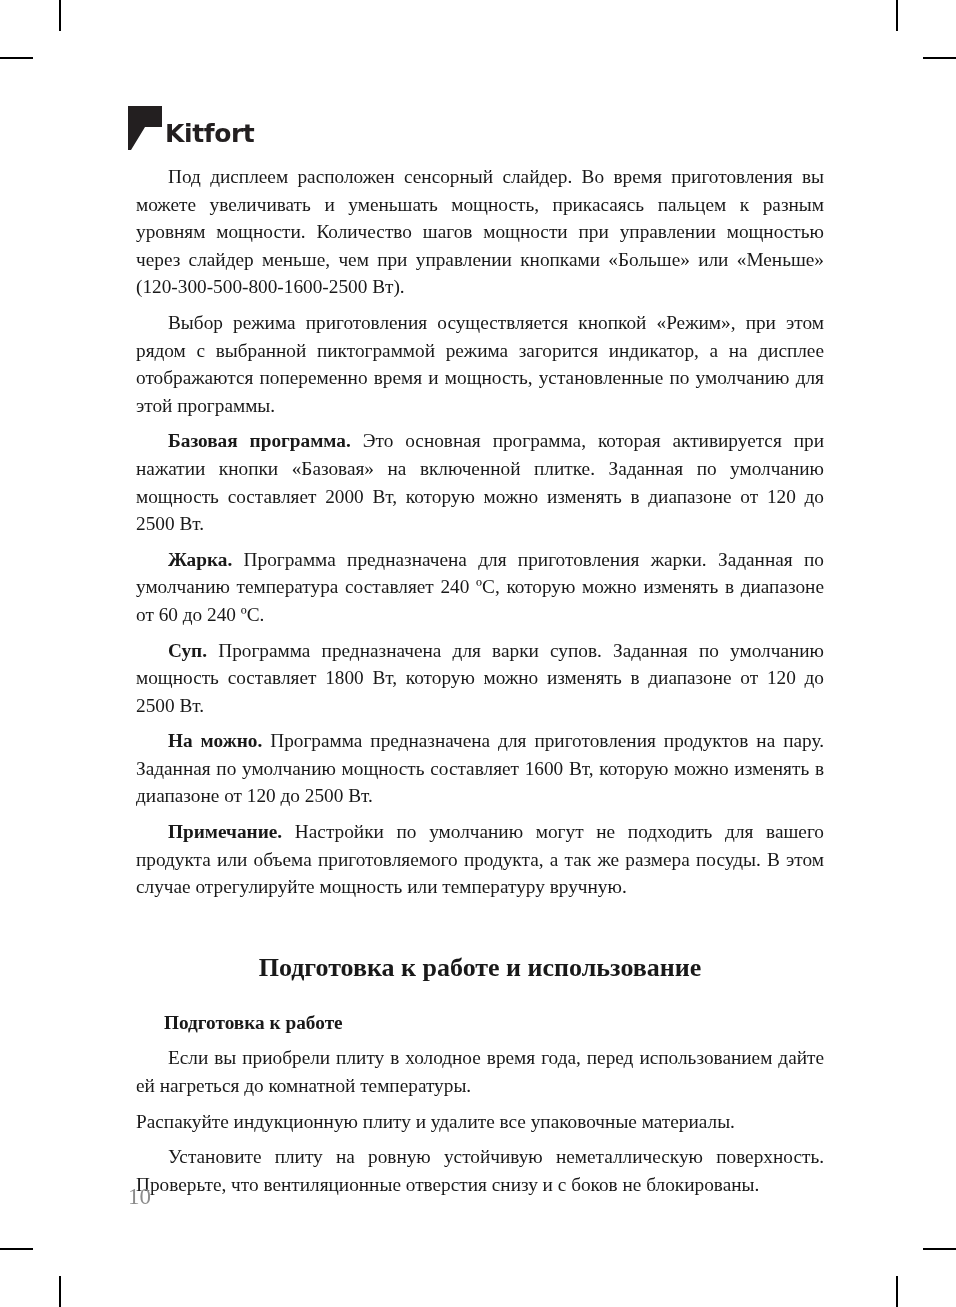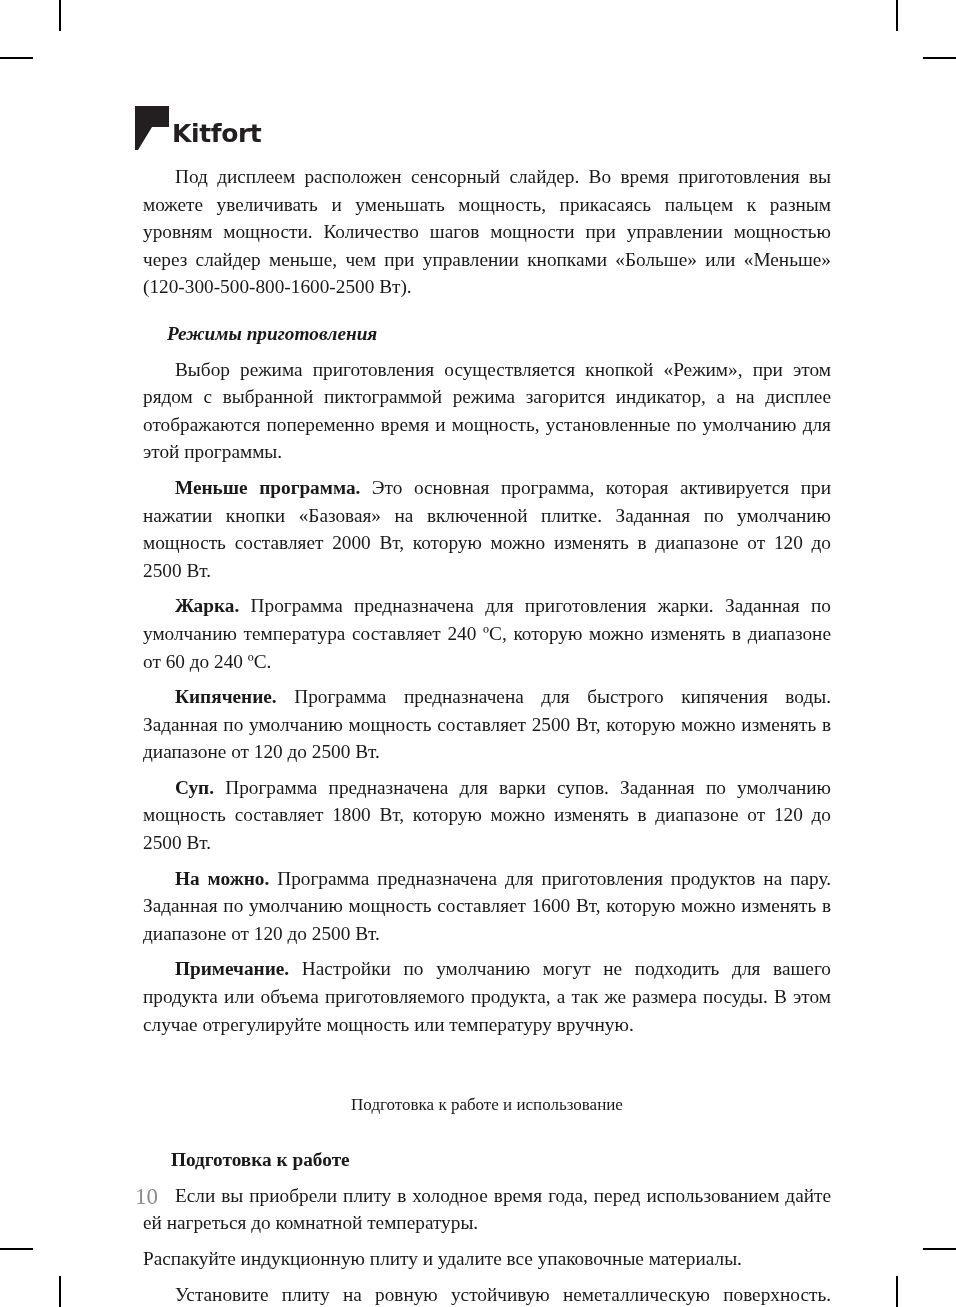--- a/index.html
+++ b/index.html
@@ -29,21 +29,21 @@
   .cm-tr-h { right: 0;   top: 57px; }
   .cm-tr-v { right: 58px; top: 0; }
   .cm-bl-h { left: 0;    top: 1248px; }
   .cm-bl-v { left: 59px; bottom: 0; }
   .cm-br-h { right: 0;   top: 1248px; }
   .cm-br-v { right: 58px; bottom: 0; }
 
   
   .page {
     position: absolute;
-    left: 135px;
+    left: 128px;
     top: 0;
     width: 704px;
     height: 1038px;
   }
 
   
   .brand {
     position: absolute;
     left: 0px;
     top: 104px;
@@ -98,23 +98,23 @@
     line-height: 27.6px;
     font-weight: bold;
     font-style: italic;
     text-indent: 32px;
   }
 
   h2.section-title {
     margin: 0;
     margin-top: 52px;
     margin-bottom: 26px;
-    font-size: 17px;
+    font-size: 26px;
     line-height: 30px;
-    font-weight: normal;
+    font-weight: bold;
     text-align: center;
   }
 
   h3.sub-bold {
     margin: 4px;
     font-size: 19.3px;
     line-height: 27.6px;
     font-weight: bold;
     text-indent: 32px;
   }
@@ -149,30 +149,28 @@
         <path d="M0 0 H34 V21 H17 L15.5 23.5 L3 44 L0 44 Z" fill="#231f20"></path>
       </svg>
     </span>
     <span class="brand-name">Kitfort</span>
   </div>
 
   <div class="content">
 
     <p class="para">Под дисплеем расположен сенсорный слайдер. Во время приготовления вы можете увеличивать и уменьшать мощность, прикасаясь пальцем к разным уровням мощности. Количество шагов мощности при управлении мощностью через слайдер меньше, чем при управлении кнопками «Больше» или «Меньше» (120-300-500-800-1600-2500 Вт).</p>
 
-    <h3 class="sub-italic">Режимы приготовления</h3>
 
     <p class="para">Выбор режима приготовления осуществляется кнопкой «Режим», при этом рядом с выбранной пиктограммой режима загорится индикатор, а на дисплее отображаются попеременно время и мощность, установленные по умолчанию для этой программы.</p>
 
-    <p class="para"><span class="lead">Меньше программа.</span><span> Это основная программа, которая активируется при нажатии кнопки «Базовая» на включенной плитке. Заданная по умолчанию мощность составляет 2000 Вт, которую можно изменять в диапазоне от 120 до 2500 Вт.</span></p>
+    <p class="para"><span class="lead">Базовая программа.</span><span> Это основная программа, которая активируется при нажатии кнопки «Базовая» на включенной плитке. Заданная по умолчанию мощность составляет 2000 Вт, которую можно изменять в диапазоне от 120 до 2500 Вт.</span></p>
 
     <p class="para"><span class="lead">Жарка.</span><span> Программа предназначена для приготовления жарки. Заданная по умолчанию температура составляет 240 ºC, которую можно изменять в диапазоне от 60 до 240 ºC.</span></p>
 
 
-    <p class="para"><span class="lead">Кипячение.</span><span> Программа предназначена для быстрого кипячения воды. Заданная по умолчанию мощность составляет 2500 Вт, которую можно изменять в диапазоне от 120 до 2500 Вт.</span></p>
 
     <p class="para"><span class="lead">Суп.</span><span> Программа предназначена для варки супов. Заданная по умолчанию мощность составляет 1800 Вт, которую можно изменять в диапазоне от 120 до 2500 Вт.</span></p>
 
     <p class="para"><span class="lead">На можно.</span><span> Программа предназначена для приготовления продуктов на пару. Заданная по умолчанию мощность составляет 1600 Вт, которую можно изменять в диапазоне от 120 до 2500 Вт.</span></p>
 
     <p class="para"><span class="lead">Примечание.</span><span> Настройки по умолчанию могут не подходить для вашего продукта или объема приготовляемого продукта, а так же размера посуды. В этом случае отрегулируйте мощность или температуру вручную.</span></p>
 
     <h2 class="section-title">Подготовка к работе и использование</h2>
 
     <h3 class="sub-bold">Подготовка к работе</h3>

